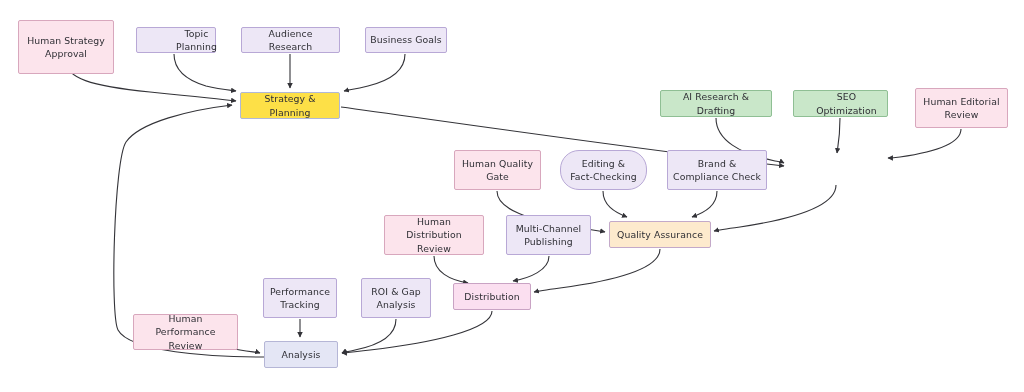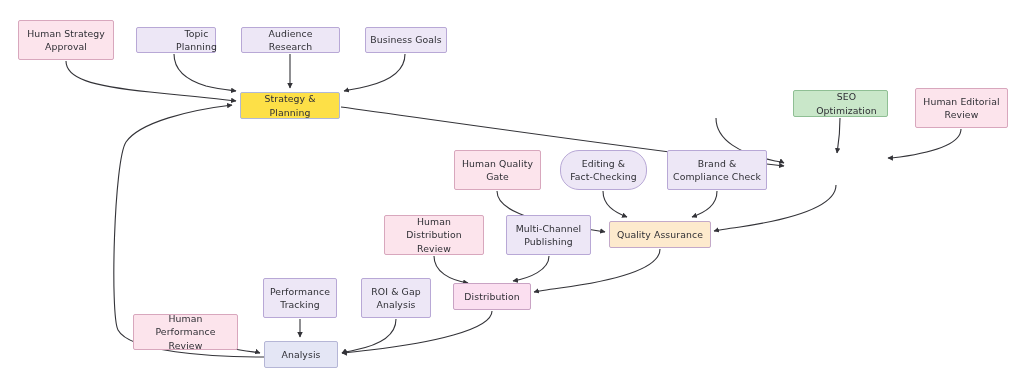--- a/index.html
+++ b/index.html
@@ -90,41 +90,44 @@
 
     <path class="edge-path" marker-end="url(#arrow)" d="M 492 311 C 492 330 430 343 370 350 C 352 352 345 353 342 353"></path>
 
     <path class="edge-path" marker-end="url(#arrow)" d="M 185 319 C 185 336 205 345 240 350 C 252 352 257 352 260 353"></path>
     <path class="edge-path" marker-end="url(#arrow)" d="M 300 319 L 300 337"></path>
     <path class="edge-path" marker-end="url(#arrow)" d="M 396 319 C 396 336 380 345 355 350 C 347 352 344 352 342 353"></path>
 
     <path class="edge-path" marker-end="url(#arrow)" d="M 264 357 C 210 357 130 352 118 330 C 110 315 114 160 126 142 C 140 122 190 110 232 105"></path>
   </svg>
 
-  <div class="node n-human" style="left:18px; top:20px; width:96px; height:40px;">
+  <div class="node n-human" style="left:18px; top:20px; width:96px; height:54px;">
     <span class="label">Human Strategy
 Approval</span>
   </div>
 
   <div class="node n-process" style="left:136px; top:27px; width:80px; height:26px;padding-left:45px;">
     <span class="label">Topic Planning</span>
   </div>
 
   <div class="node n-process" style="left:241px; top:27px; width:99px; height:26px;">
     <span class="label">Audience Research</span>
   </div>
 
   <div class="node n-process" style="left:365px; top:27px; width:82px; height:26px;">
     <span class="label">Business Goals</span>
   </div>
 
   <div class="node n-stage" style="left:240px; top:92px; width:100px; height:27px;">
     <span class="label">Strategy &amp; Planning</span>
   </div>
 
+  <div class="node n-ai" style="left:660px; top:90px; width:112px; height:27px;">
+    <span class="label">AI Research &amp; Drafting</span>
+  </div>
 
   <div class="node n-ai" style="left:793px; top:90px; width:95px; height:27px;padding-left:16px;">
     <span class="label">SEO Optimization</span>
   </div>
 
   <div class="node n-human" style="left:915px; top:88px; width:93px; height:40px;">
     <span class="label">Human Editorial
 Review</span>
   </div>
 

